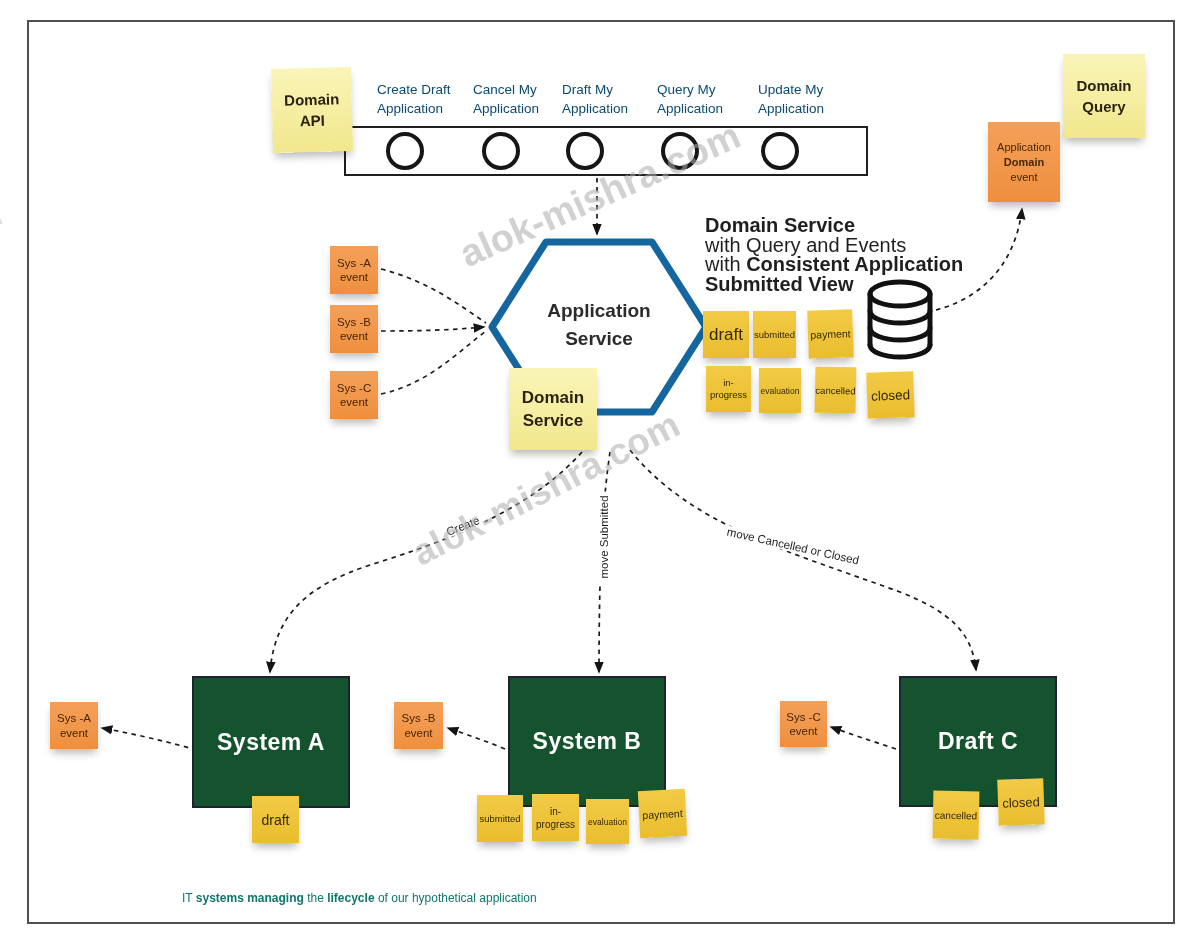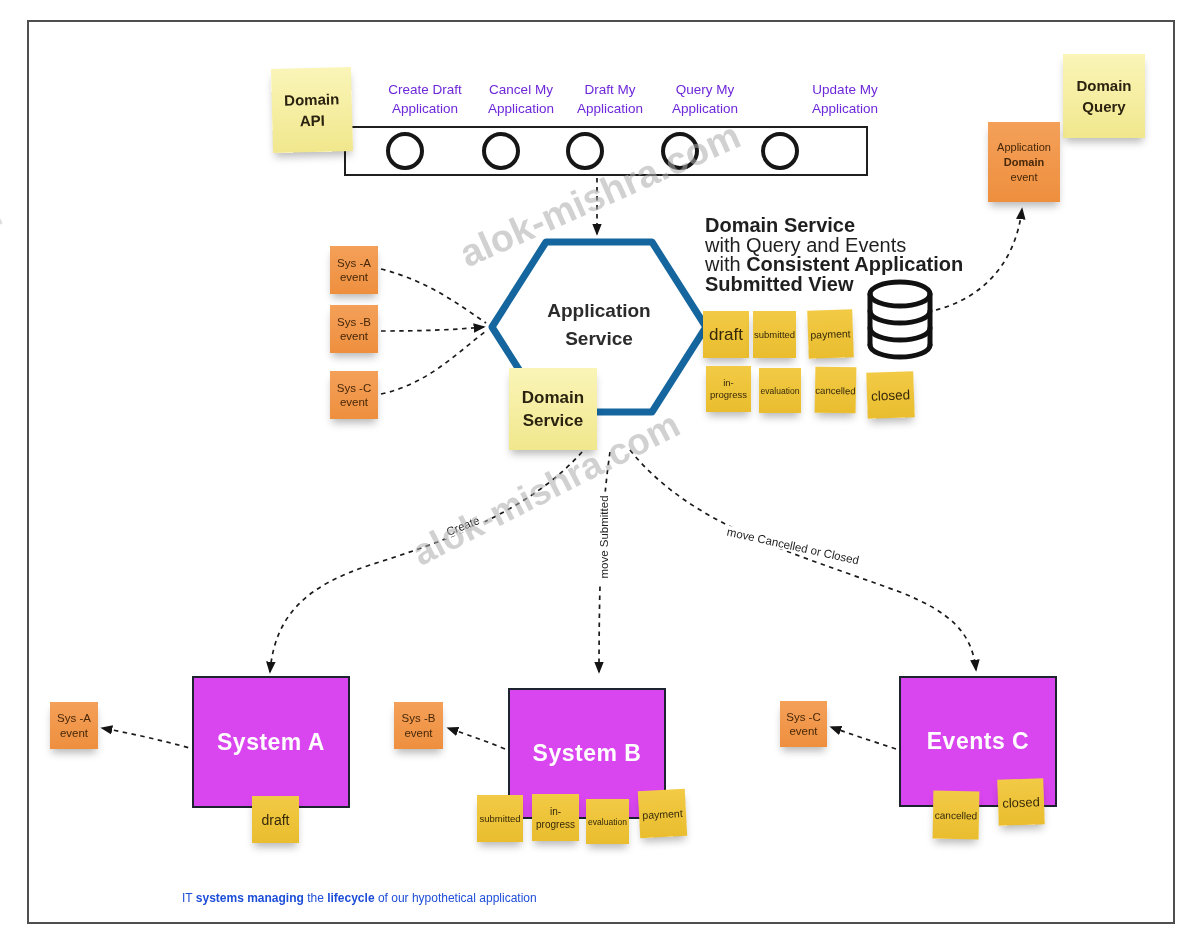--- a/index.html
+++ b/index.html
@@ -12,33 +12,33 @@
           justify-content:center;text-align:center;z-index:3;
           box-shadow:0 6px 8px -2px rgba(0,0,0,.28);}
   .pale{background:linear-gradient(180deg,#faf5b8,#f1e78d);color:#2b2310;}
   .gold{background:linear-gradient(180deg,#f2ca45,#e9bd2e);color:#36290a;}
   .orange{background:linear-gradient(180deg,#f4a059,#ee8f3e);color:#462708;}
   .apibar{position:absolute;left:344px;top:126px;width:524px;height:50px;
           border:2px solid #1f1f1f;background:#fff;z-index:2;box-sizing:border-box;}
   .circle{position:absolute;width:38px;height:38px;border:4px solid #161616;
           border-radius:50%;background:#fff;box-sizing:border-box;z-index:2;}
   .eplabel{position:absolute;top:81px;width:96px;font-size:13.5px;line-height:18.5px;
-           color:#6d28d9;z-index:2;text-align:center;}
+           color:#0c4a6e;z-index:2;text-align:left;}
   .hexlabel{position:absolute;left:519px;top:297px;width:160px;text-align:center;
             font-weight:bold;font-size:19px;line-height:28px;color:#2b2b2b;z-index:2;}
-  .sysbox{position:absolute;width:158px;background:#d946ef;border:2px solid #1d2430;
+  .sysbox{position:absolute;width:158px;background:#14532d;border:2px solid #1d2430;
           display:flex;align-items:center;justify-content:center;z-index:2;
           box-sizing:border-box;color:#fff;font-weight:bold;font-size:23px;letter-spacing:.5px;}
   .desc{position:absolute;left:705px;top:216px;font-size:20px;line-height:19.5px;
         color:#1f1f1f;z-index:2;}
   .flowlabel{position:absolute;font-size:11.5px;color:#1f1f1f;background:#fff;
              padding:0 4px;white-space:nowrap;z-index:2;}
   .watermark{position:absolute;font-weight:bold;color:rgba(172,172,172,.55);
              white-space:nowrap;z-index:6;pointer-events:none;}
-  .caption{position:absolute;left:182px;top:891px;font-size:12px;color:#1d4ed8;z-index:2;}
+  .caption{position:absolute;left:182px;top:891px;font-size:12px;color:#0f766e;z-index:2;}
   .b{font-weight:bold;}
 </style>
 </head>
 <body>
 
 <div class="frame"></div>
 
 <svg class="overlay">
   <defs>
     <marker id="arrow" viewBox="0 0 10 8" refX="8.6" refY="4" markerWidth="12" markerHeight="10" orient="auto" markerUnits="userSpaceOnUse">
@@ -84,21 +84,21 @@
     <div>Application</div>
 </div>
 <div class="eplabel" style="left:562px;">
   <div>Draft My</div>
     <div>Application</div>
 </div>
 <div class="eplabel" style="left:657px;">
   <div>Query My</div>
     <div>Application</div>
 </div>
-<div class="eplabel" style="left:797px;">
+<div class="eplabel" style="left:758px;">
   <div>Update My</div>
     <div>Application</div>
 </div>
 
 <div class="sticky pale" style="left:272px;top:68px;width:80px;height:84px;font-size:15px;font-weight:bold;line-height:21px;transform:rotate(-1.5deg);">
   <div>Domain</div>
     <div>API</div>
 </div>
 
 <div class="sticky pale" style="left:1063px;top:54px;width:82px;height:84px;font-size:15px;font-weight:bold;line-height:21px;">
@@ -154,34 +154,34 @@
 
 <div class="sysbox" style="left:192px;top:676px;height:132px;">
     <span>System A</span>
   </div>
 <div class="sticky orange" style="left:50px;top:702px;width:48px;height:47px;font-size:11.5px;line-height:14.5px;">
   <div>Sys -A</div>
     <div>event</div>
 </div>
 <div class="sticky gold" style="left:252px;top:796px;width:47px;height:47px;font-size:14px;">draft</div>
 
-<div class="sysbox" style="left:508px;top:676px;height:131px;margin-top:12px;">
+<div class="sysbox" style="left:508px;top:676px;height:131px;">
     <span>System B</span>
   </div>
 <div class="sticky orange" style="left:394px;top:702px;width:49px;height:47px;font-size:11.5px;line-height:14.5px;">
   <div>Sys -B</div>
     <div>event</div>
 </div>
 <div class="sticky gold" style="left:477px;top:795px;width:46px;height:47px;font-size:9.5px;">submitted</div>
 <div class="sticky gold" style="left:532px;top:794px;width:47px;height:47px;font-size:10px;line-height:13px;">in-progress</div>
 <div class="sticky gold" style="left:586px;top:799px;width:43px;height:45px;font-size:8.5px;">evaluation</div>
 <div class="sticky gold" style="left:639px;top:790px;width:47px;height:47px;font-size:10.5px;transform:rotate(-3deg);">payment</div>
 
 <div class="sysbox" style="left:899px;top:676px;height:131px;">
-    <span>Events C</span>
+    <span>Draft C</span>
   </div>
 <div class="sticky orange" style="left:780px;top:701px;width:47px;height:46px;font-size:11.5px;line-height:14.5px;">
   <div>Sys -C</div>
     <div>event</div>
 </div>
 <div class="sticky gold" style="left:933px;top:791px;width:46px;height:48px;font-size:10px;transform:rotate(1deg);">cancelled</div>
 <div class="sticky gold" style="left:998px;top:779px;width:46px;height:46px;font-size:13px;transform:rotate(-2deg);">closed</div>
 
 <div class="caption">
   <span>IT </span><span class="b">systems managing</span><span> the </span><span class="b">lifecycle</span><span> of our hypothetical application</span>

